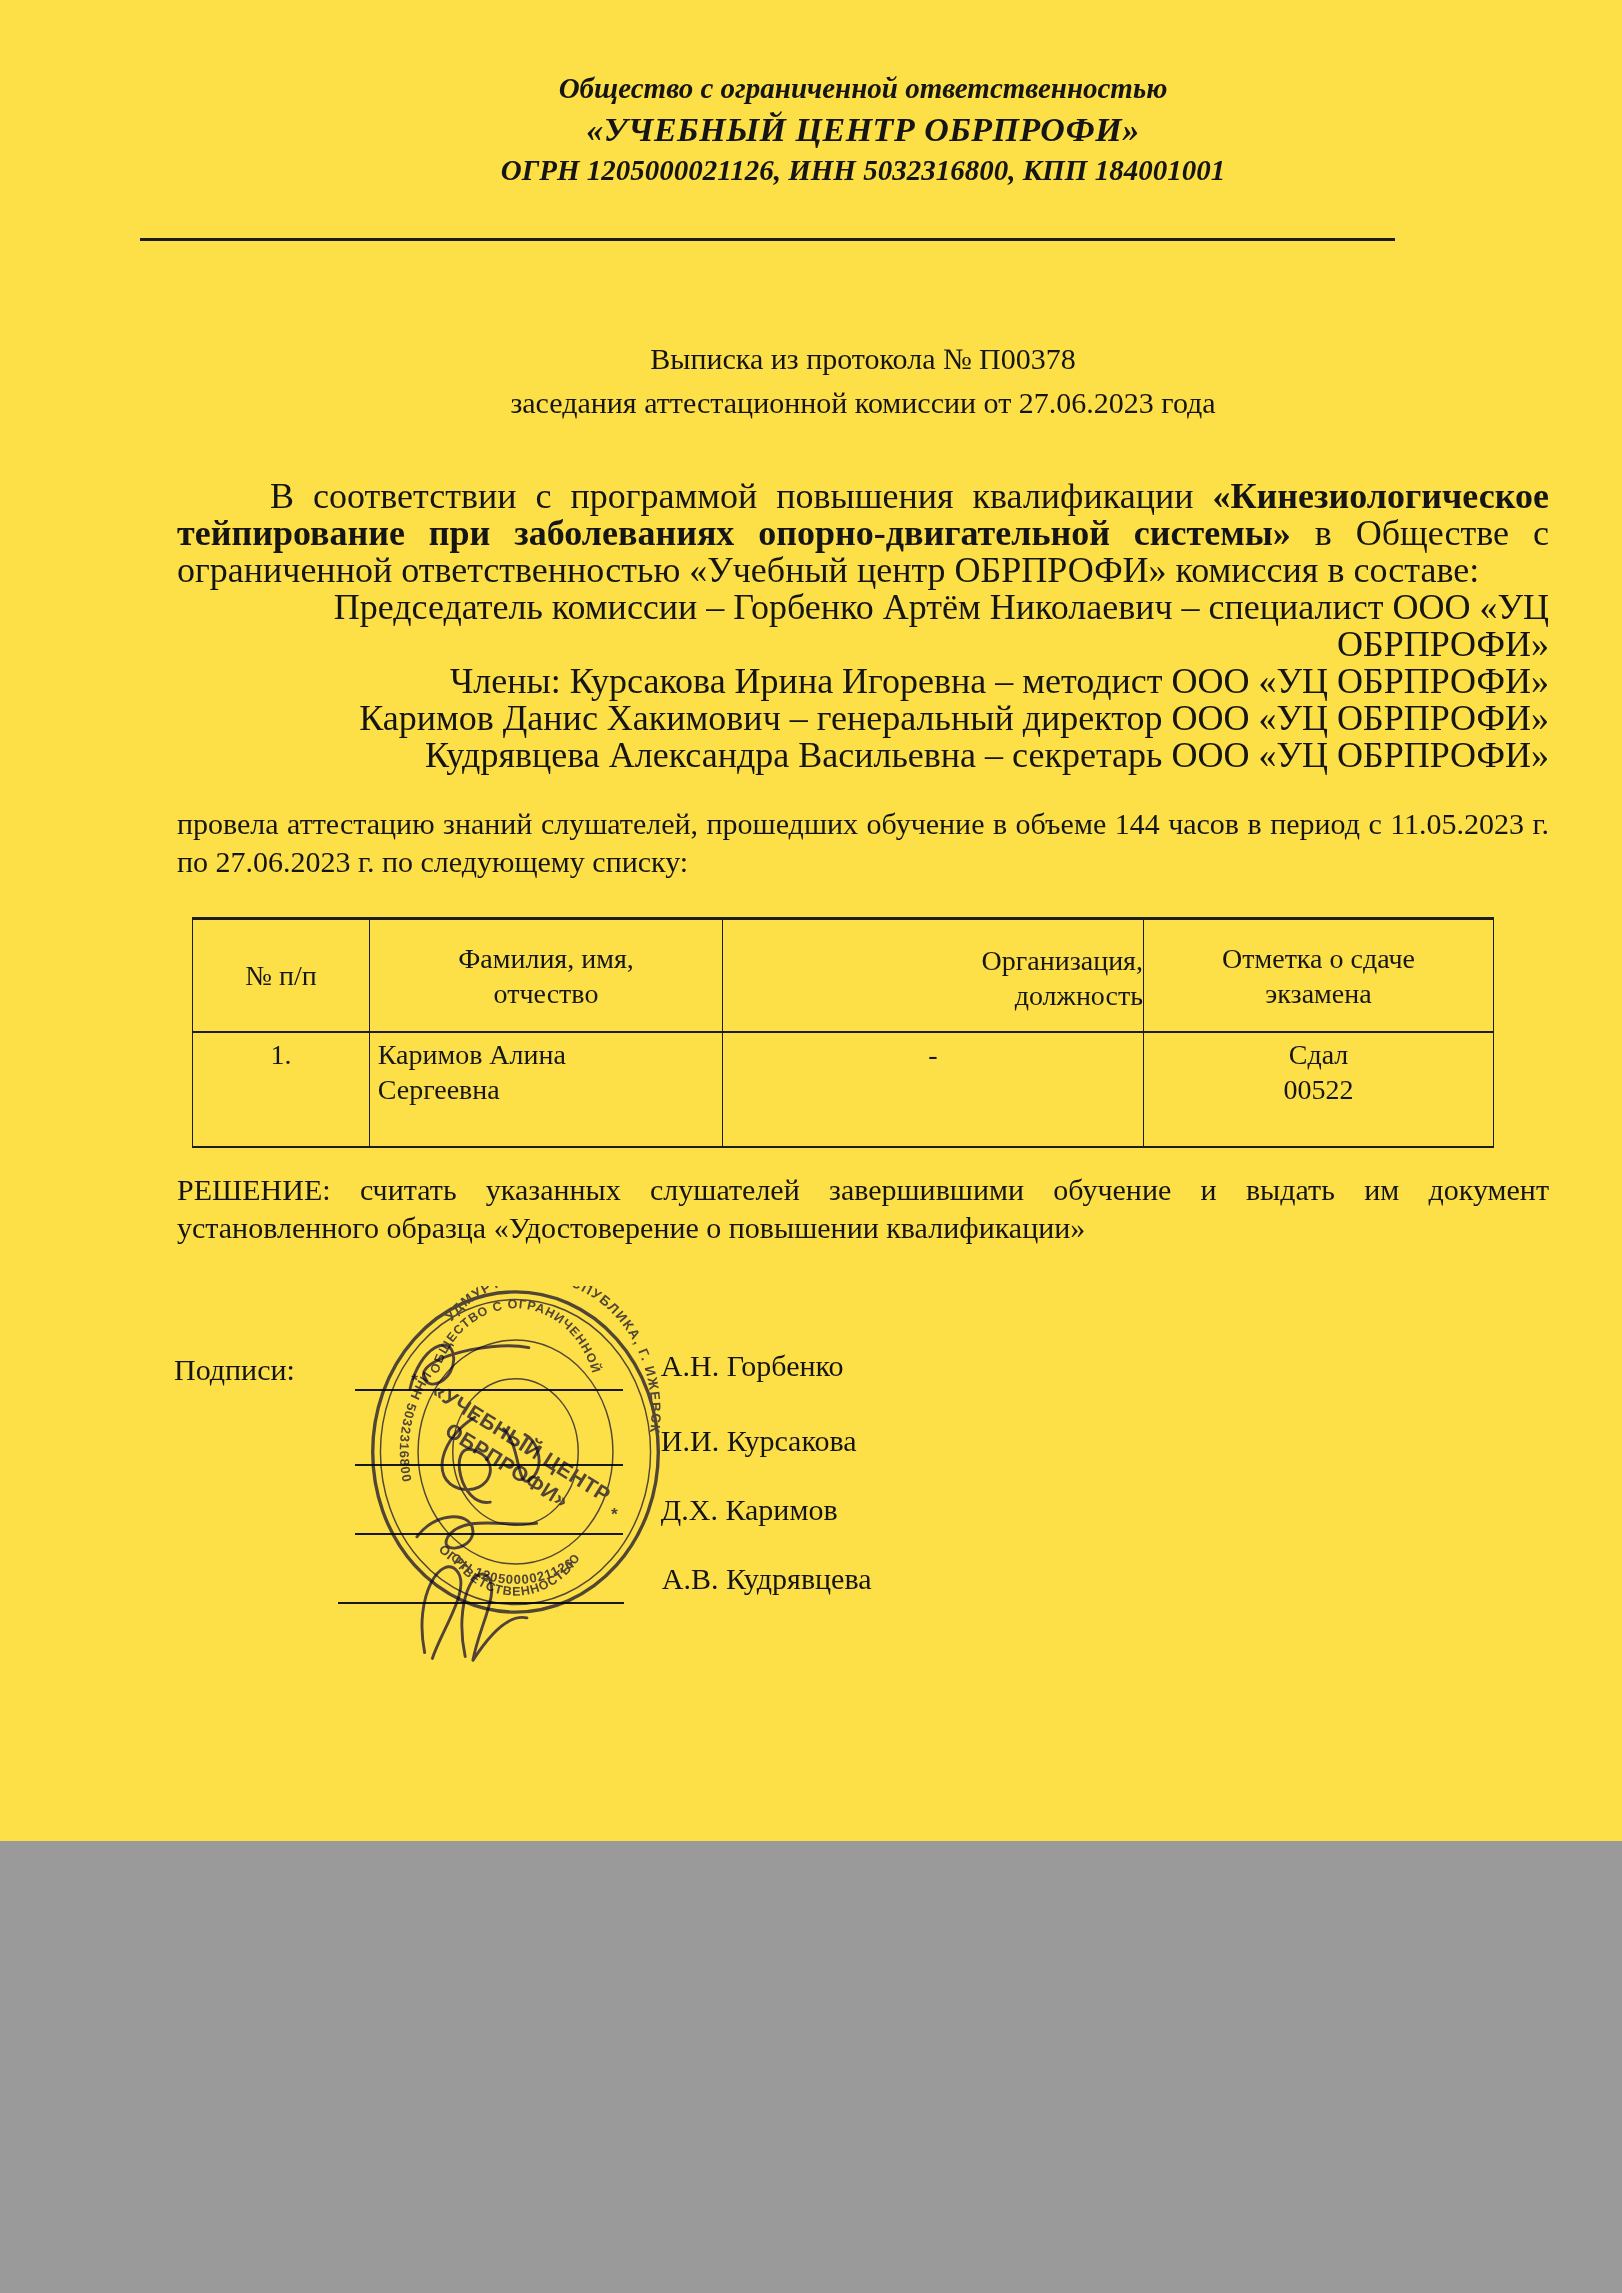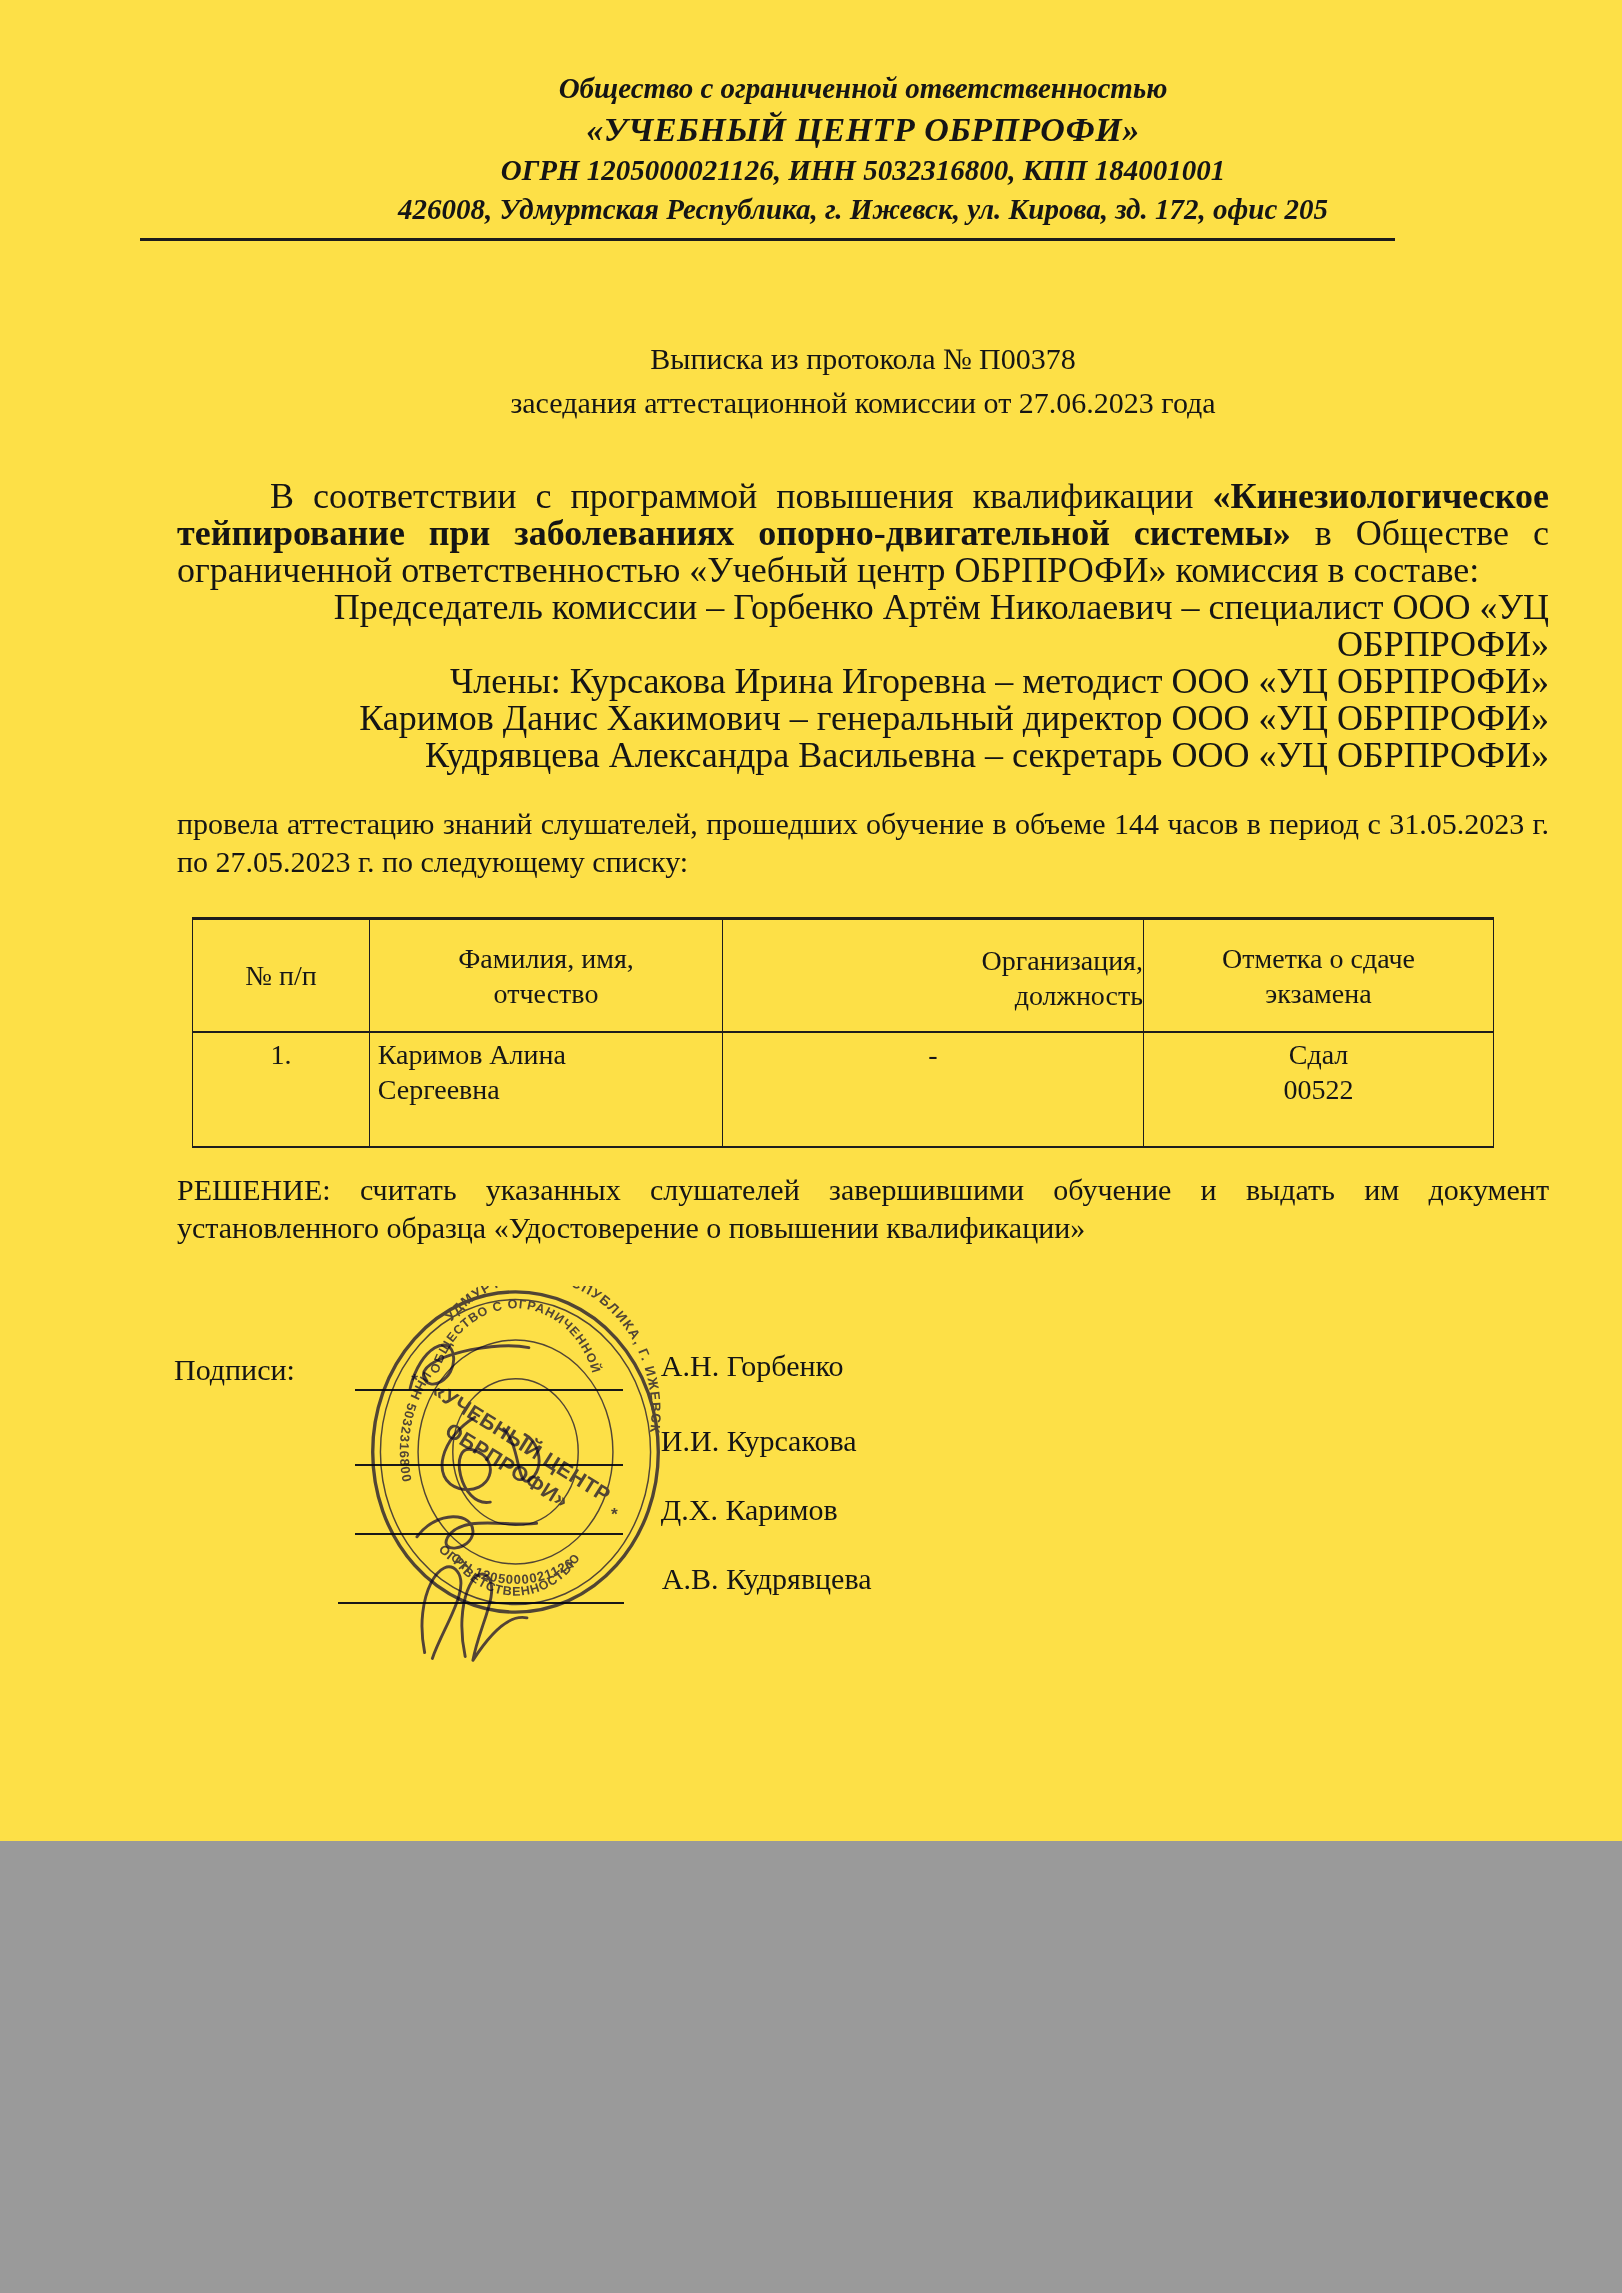--- a/index.html
+++ b/index.html
@@ -71,38 +71,37 @@
 </style>
 </head>
 <body>
 
 <div class="page">
 
   <div class="org-header">
     <div class="h-line1">Общество с ограниченной ответственностью</div>
     <div class="h-line2">«УЧЕБНЫЙ ЦЕНТР ОБРПРОФИ»</div>
     <div class="h-line3">ОГРН 1205000021126, ИНН 5032316800, КПП 184001001</div>
-    <div class="h-line4">426008, Удмуртская Республика, г. Ижевск, ул. Кирова, зд. 172, офис 205</div>
   </div>
   <div class="header-rule"></div>
 
   <div class="doc-title">
     <div>Выписка из протокола № П00378</div>
     <div>заседания аттестационной комиссии от 27.06.2023 года</div>
   </div>
 
   <div class="body-block">
     <p class="intro-para"><span>В соответствии с программой повышения квалификации </span><b>«Кинезиологическое тейпирование при заболеваниях опорно-двигательной системы»</b><span> в Обществе с ограниченной ответственностью «Учебный центр ОБРПРОФИ» комиссия в составе:</span></p>
     <div class="member-line">Председатель комиссии – Горбенко Артём Николаевич – специалист ООО «УЦ ОБРПРОФИ»</div>
     <div class="member-line">Члены: Курсакова Ирина Игоревна – методист ООО «УЦ ОБРПРОФИ»</div>
     <div class="member-line">Каримов Данис Хакимович – генеральный директор ООО «УЦ ОБРПРОФИ»</div>
     <div class="member-line">Кудрявцева Александра Васильевна – секретарь ООО «УЦ ОБРПРОФИ»</div>
   </div>
 
-  <p class="attest-para">провела аттестацию знаний слушателей, прошедших обучение в объеме 144 часов в период с 31.05.2023 г. по 27.05.2023 г. по следующему списку:</p>
+  <p class="attest-para">провела аттестацию знаний слушателей, прошедших обучение в объеме 144 часов в период с 11.05.2023 г. по 27.06.2023 г. по следующему списку:</p>
 
   <table class="doc-table">
     <colgroup>
       <col style="width:177px">
         <col style="width:353px">
         <col style="width:421px">
         <col style="width:350px">
     </colgroup>
     <tbody>
         <tr class="topline">

